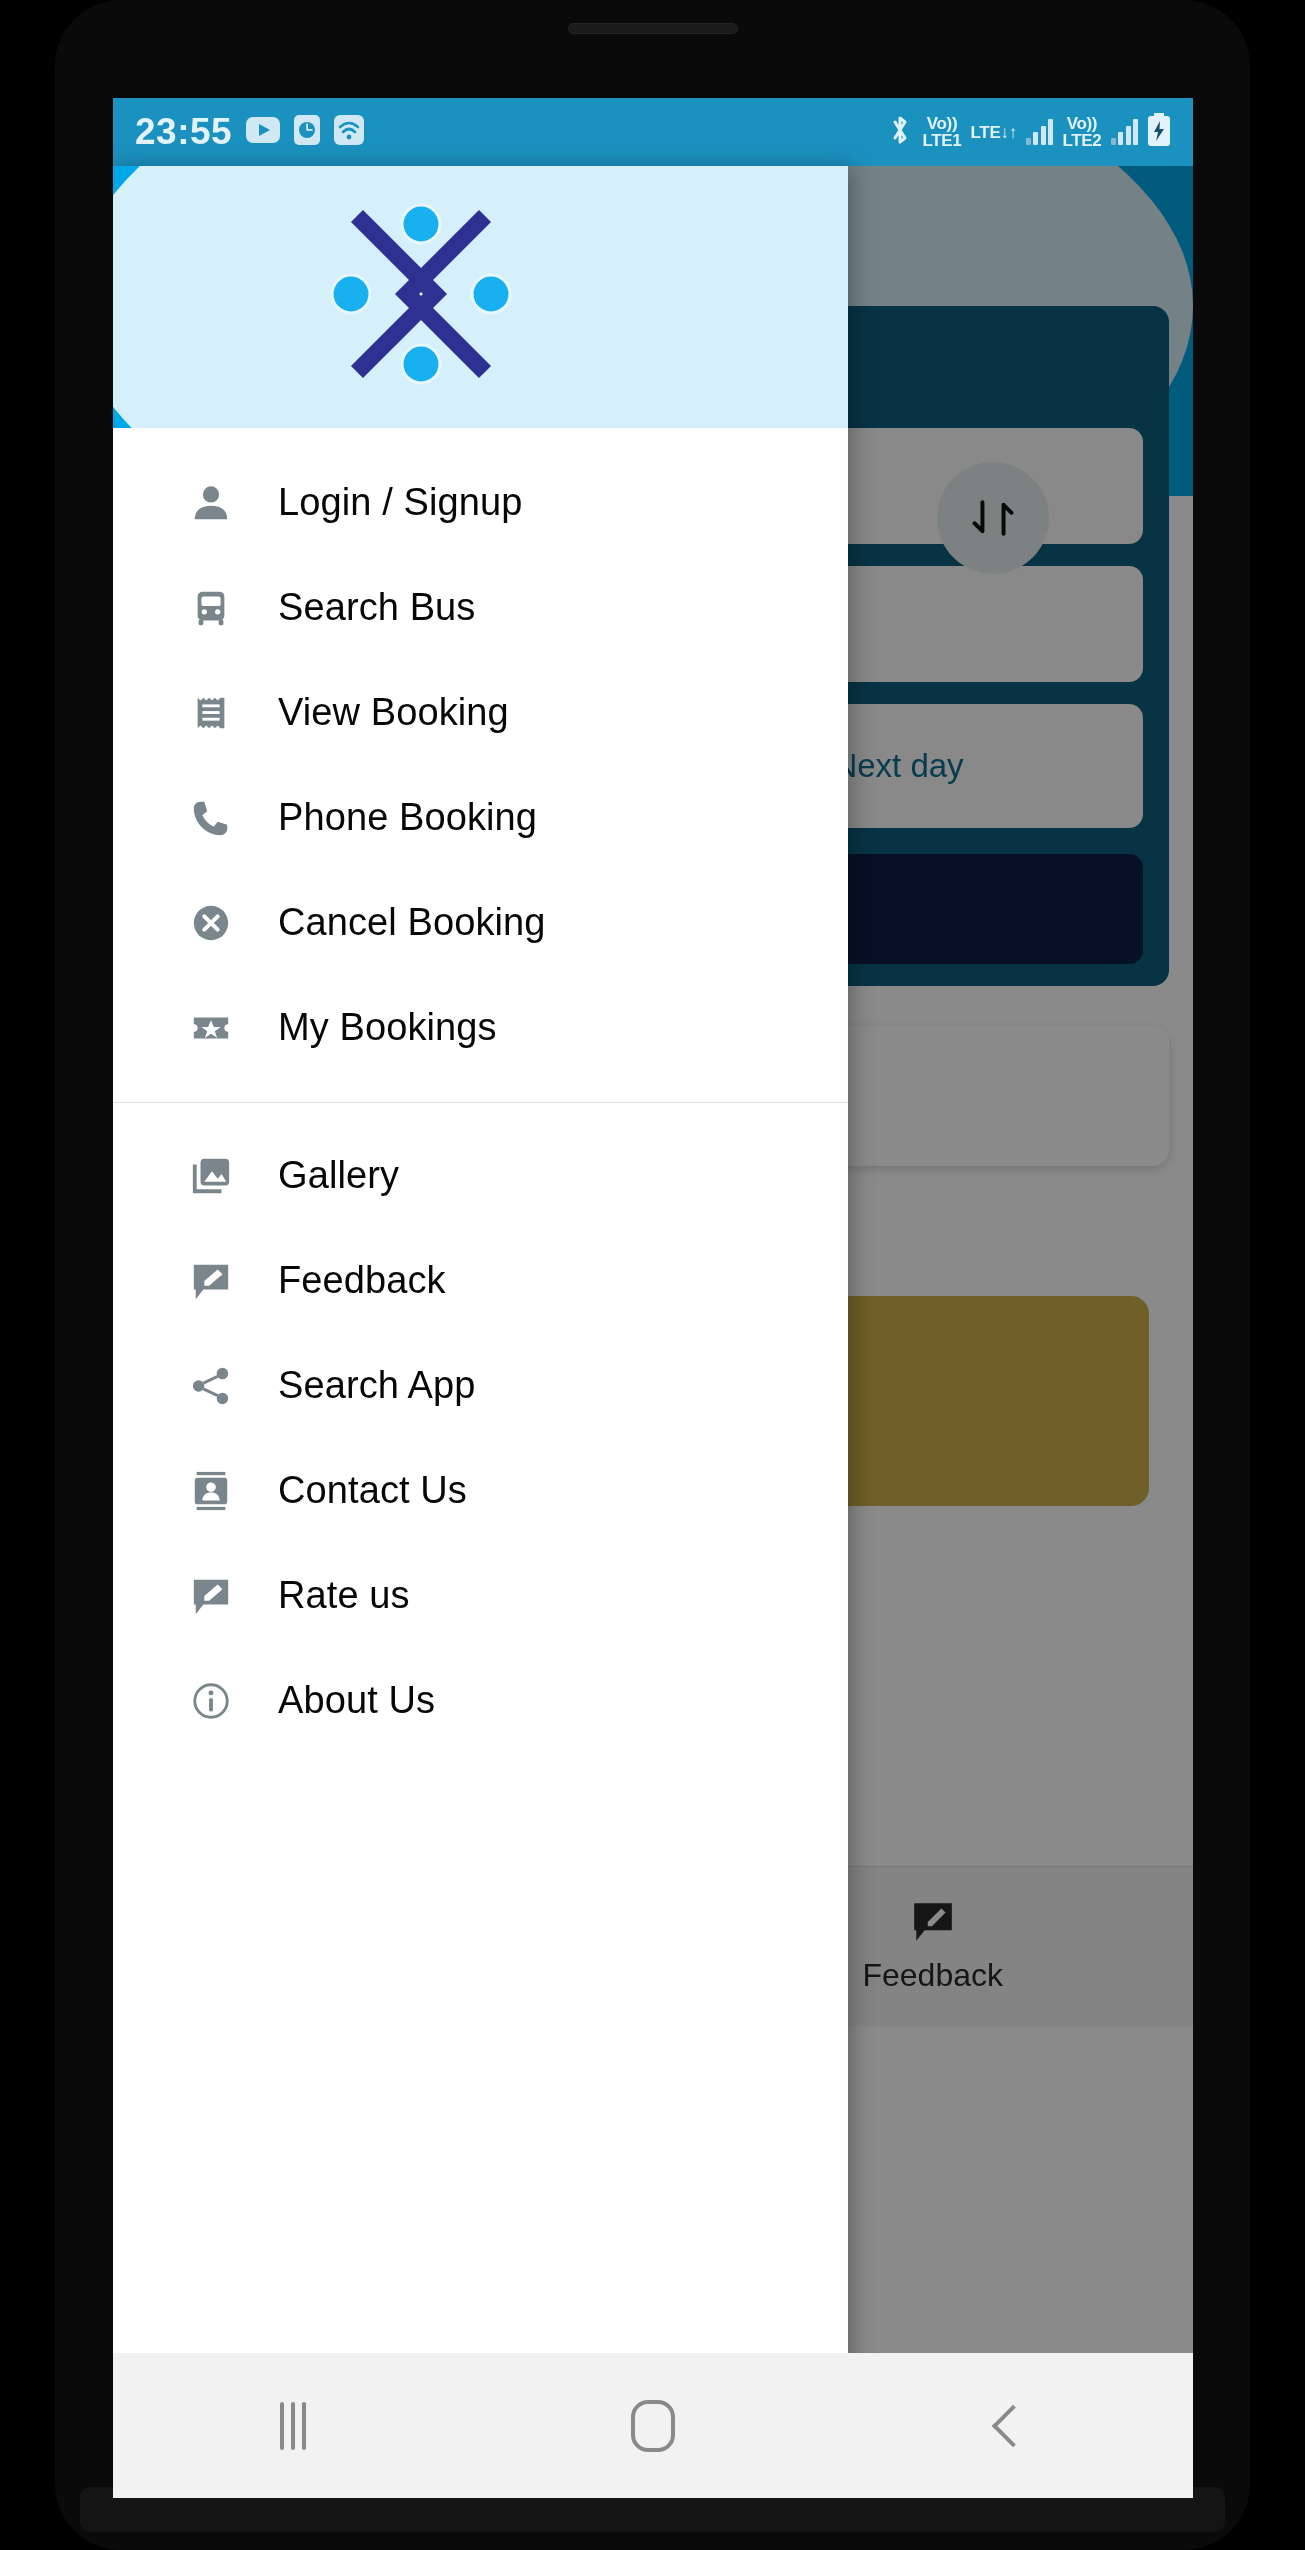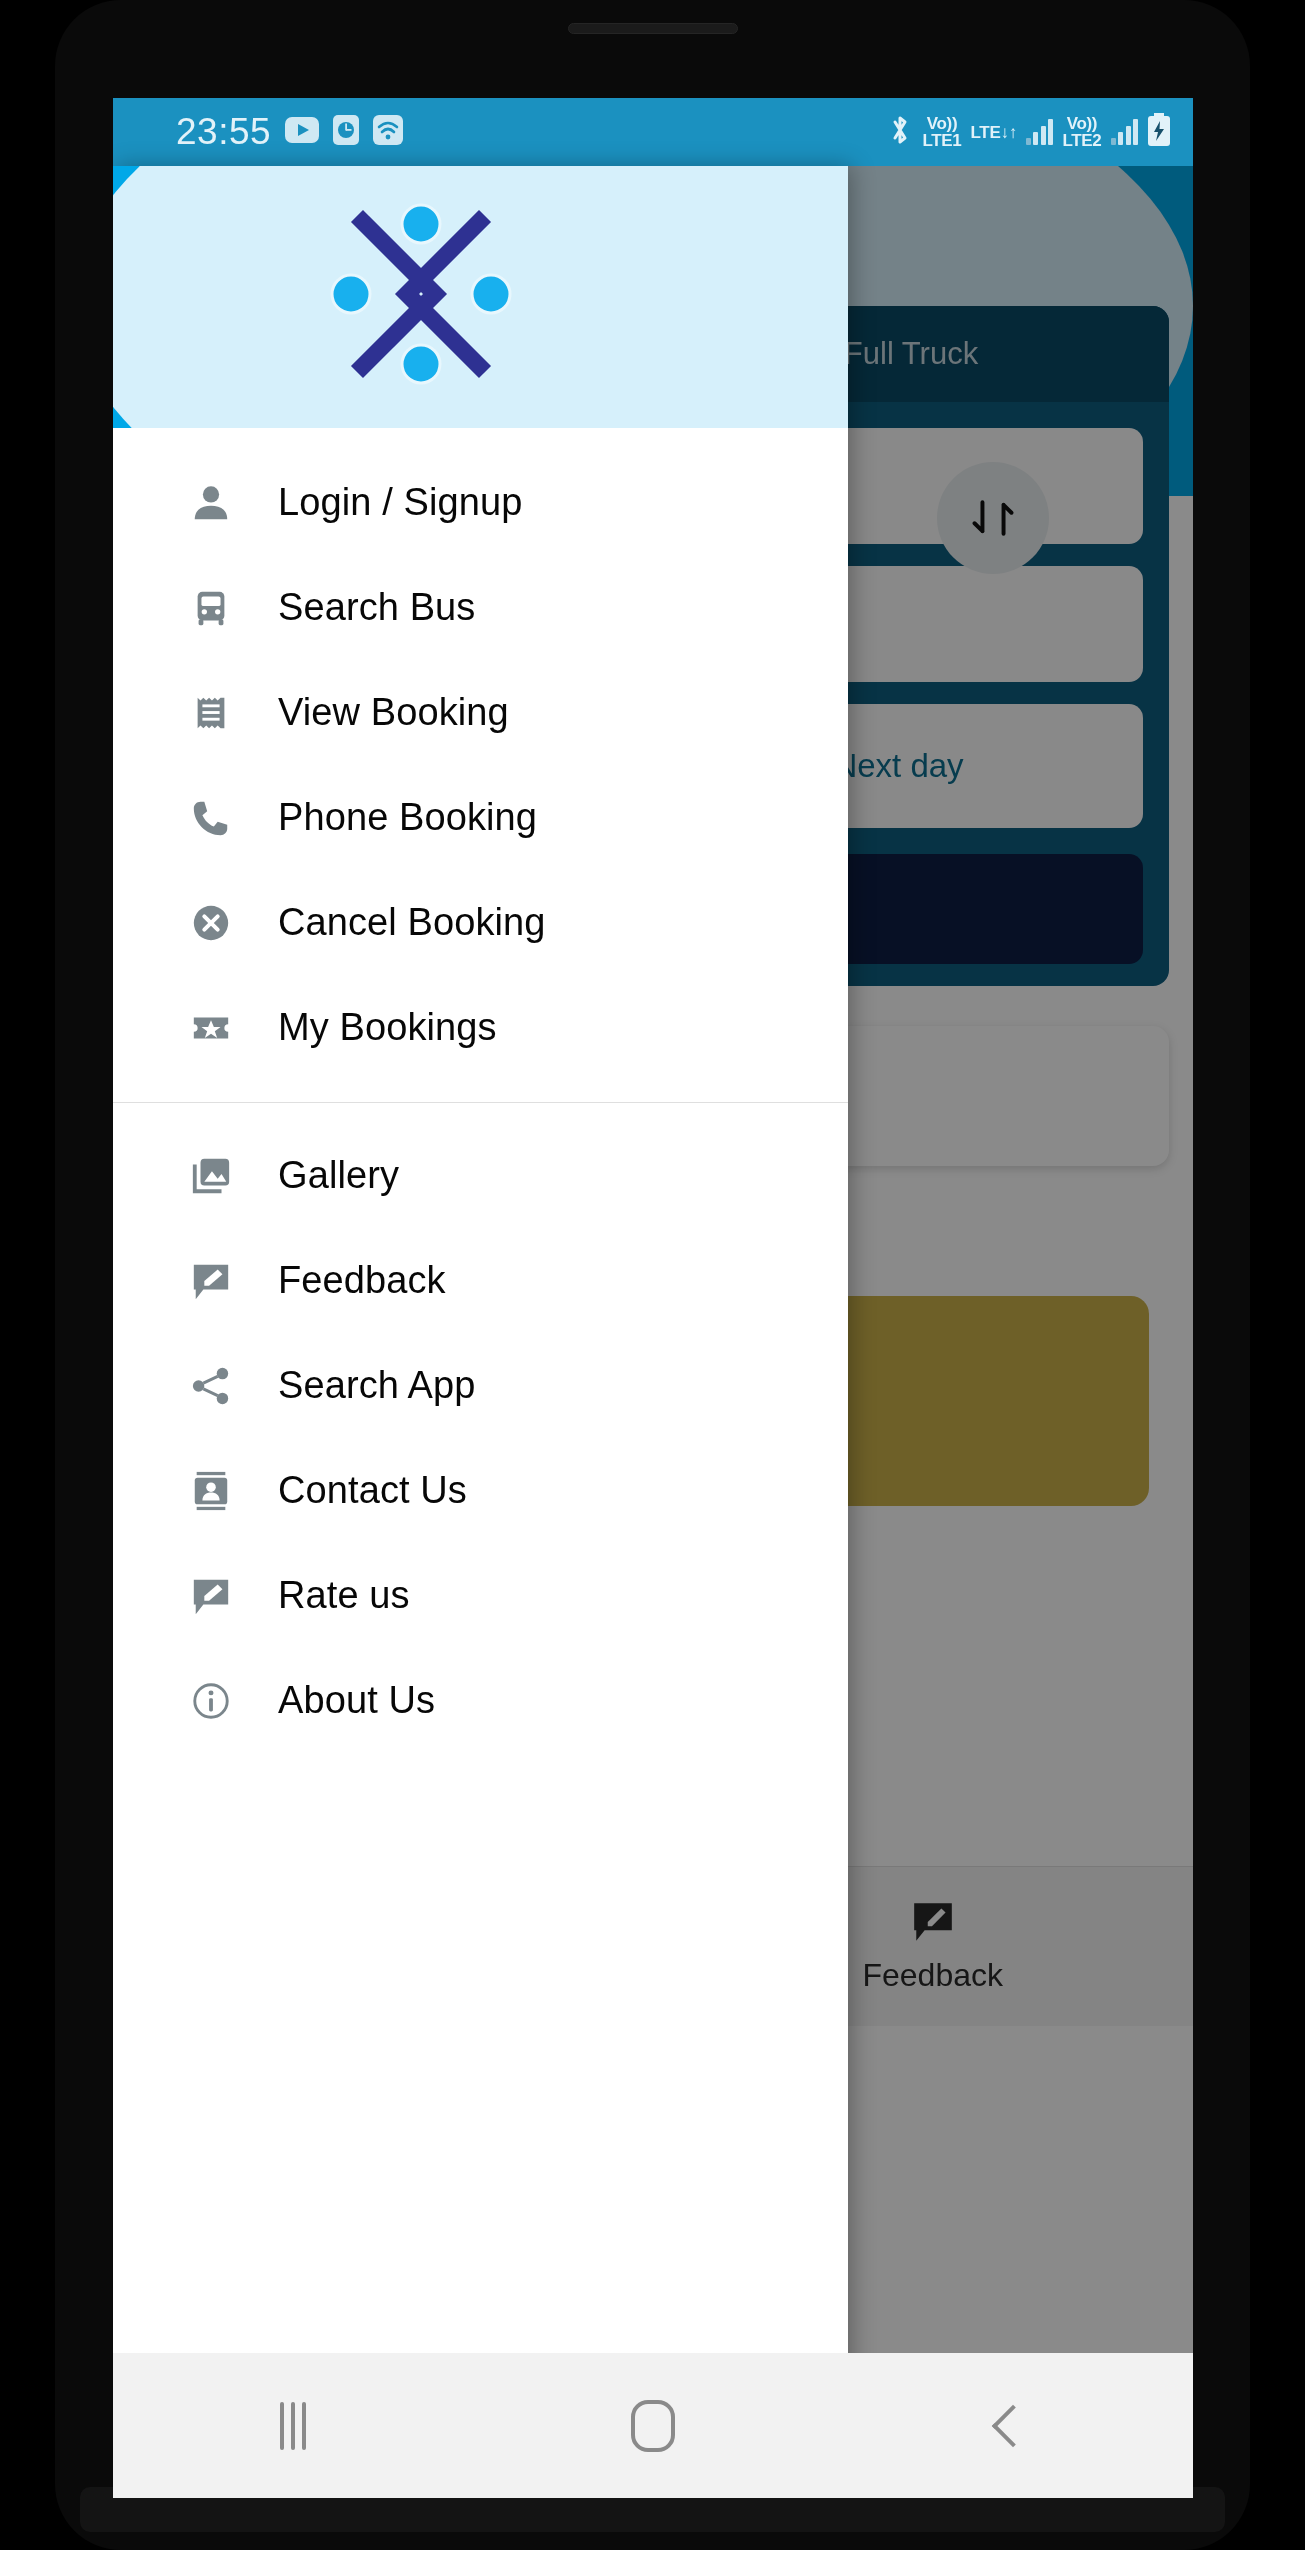--- a/index.html
+++ b/index.html
@@ -52,21 +52,21 @@
   
   #status-bar {
     position: absolute; left: 0; top: 0;
     width: 1080px; height: 68px;
     background: #1b91c0;
     display: flex; align-items: center;
     padding: 0 22px;
     color: #e9f6fb;
   }
   .sb-left { display: flex; align-items: center; gap: 14px; }
-  .sb-time { font-size: 37px; font-weight: 400; letter-spacing: 0.5px; color: #e2f2f9; margin-left: 41px; }
+  .sb-time { font-size: 37px; font-weight: 700; letter-spacing: 0.5px; color: #e2f2f9; }
   .sb-right {
     margin-left: auto;
     display: flex; align-items: center; gap: 9px;
   }
   .sb-ico { display: block; }
 
   .vo-block {
     display: flex; flex-direction: column;
     align-items: center; line-height: 1.0;
     color: #e2f2f9;
@@ -378,21 +378,20 @@
               <path d="M22 16 L58 52 L22 88"></path>
                 <path d="M78 16 L42 52 L78 88"></path>
             </g>
           </svg>
         </div>
       </div>
 
       <div id="search-card">
         <div class="tabrow">
           <div class="tab">Bus</div>
-          <div class="tab active">Full Truck</div>
         </div>
         <div class="field" id="field-from"></div>
         <div class="field" id="field-to"></div>
         <div id="swap-btn">
           <svg width="58" height="58" viewBox="0 0 44 44">
             <path d="M14 10 L14 32 M14 32 L8 26 M30 34 L30 12 M30 12 L36 18" stroke="#111" stroke-width="3" fill="none" stroke-linecap="round" stroke-linejoin="round"></path>
           </svg>
         </div>
         <div id="date-field">
           <div class="date-opt">Today</div>

